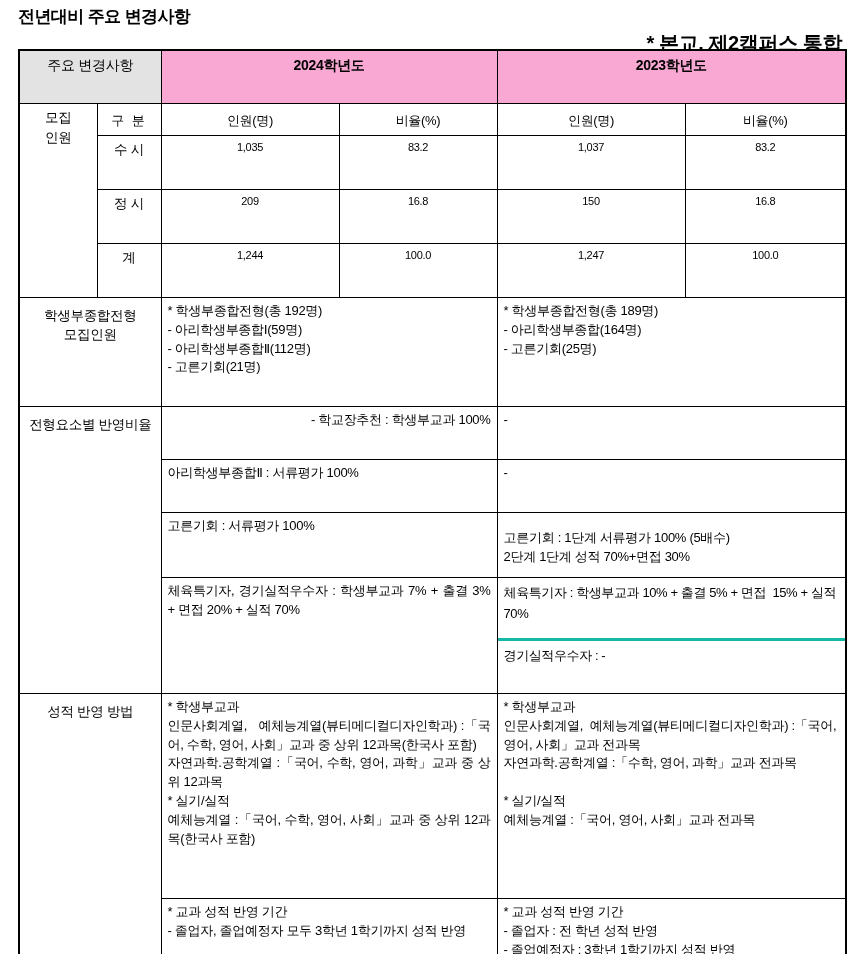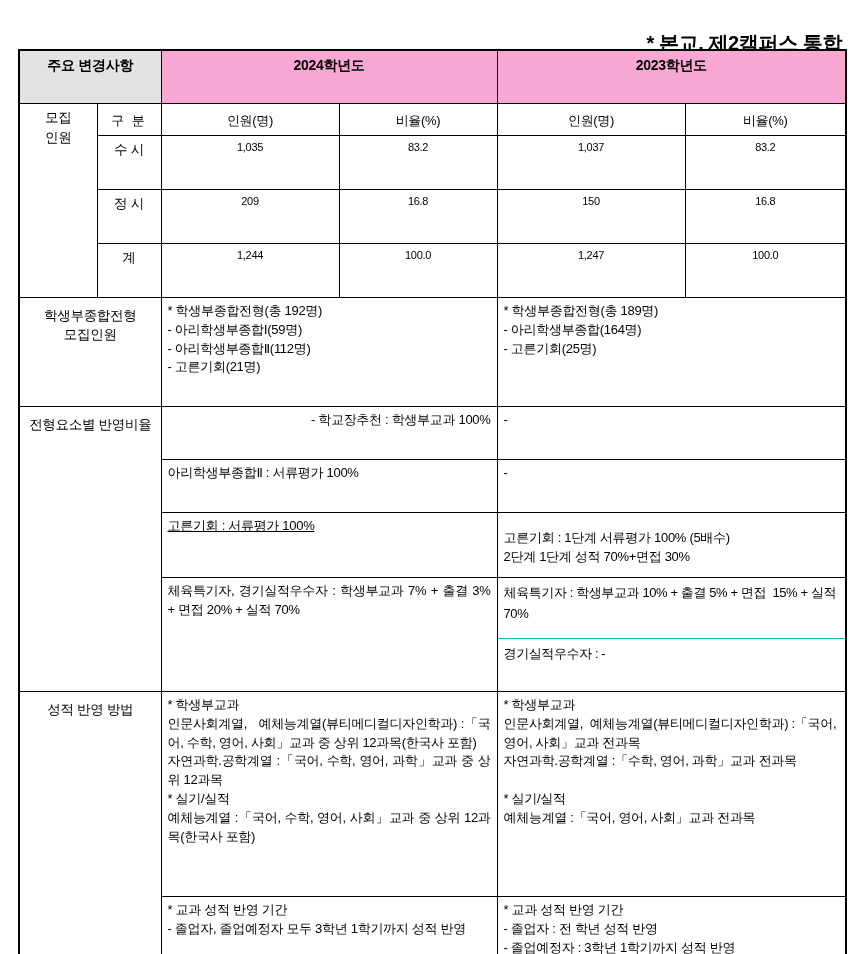--- a/index.html
+++ b/index.html
@@ -65,21 +65,21 @@
   }
   .ob-t { border-top-width: 2px !important; }
   .ob-b { border-bottom-width: 2px !important; }
   .ob-l { border-left-width: 2px !important; }
   .ob-r { border-right-width: 2px !important; }
 
   .hdr {
     background: #e3e3e3;
     text-align: center;
     vertical-align: top;
-    font-weight: bold;
+    font-weight: normal;
     font-size: 14px;
     padding-top: 8px;
   }
   .hdr-year {
     background: #f9a8d4;
     text-align: center;
     vertical-align: top;
     font-weight: bold;
     font-size: 14px;
     padding-top: 8px;
@@ -113,34 +113,35 @@
   
   table.sub {
     width: 100%;
     border-collapse: collapse;
     table-layout: fixed;
     margin: -4px -6px;
     width: calc(100% + 12px);
   }
   table.sub td {
     border: none;
-    border-bottom: 1px solid #14b8a6;
+    border-bottom: 3px solid #14b8a6;
     padding: 4px 6px;
     vertical-align: top;
     font-size: 13px;
     line-height: 1.62;
     letter-spacing: -0.4px;
   }
   table.sub tr:last-child td { border-bottom: none; }
 </style>
 </head>
 <body>
 
 <div class="page">
 
+  <div class="doc-title">전년대비 주요 변경사항</div>
   <div class="doc-note">* 본교, 제2캠퍼스 통합</div>
 
   <table class="main">
     <colgroup>
       <col style="width:78px">
       <col style="width:64px">
       <col style="width:178px">
       <col style="width:158px">
       <col style="width:188px">
       <col style="width:161px">
@@ -220,21 +221,21 @@
         <td class="body-cell" colspan="2" style="height:44px;text-align:right;">- 학교장추천 : 학생부교과 100%</td>
         <td class="body-cell ob-r" colspan="2">-</td>
       </tr>
 
       <tr>
         <td class="body-cell" colspan="2" style="height:44px;">아리학생부종합Ⅱ : 서류평가 100%</td>
         <td class="body-cell ob-r" colspan="2">-</td>
       </tr>
 
       <tr>
-        <td class="body-cell" colspan="2" style="height:56px;text-decoration:underline;">고른기회 : 서류평가 100%</td>
+        <td class="body-cell" colspan="2" style="height:56px;">고른기회 : 서류평가 100%</td>
         <td class="body-cell ob-r" colspan="2">
           <div class="lines" style="white-space:pre-wrap;margin-top:12px;">고른기회 : 1단계 서류평가 100% (5배수)
 2단계 1단계 성적 70%+면접 30%</div>
         </td>
       </tr>
 
       <tr>
         <td class="body-cell just" colspan="2" style="height:98px;">체육특기자, 경기실적우수자 : 학생부교과 7% + 출결 3% + 면접 20% + 실적 70%</td>
         <td class="ob-r" colspan="2" style="padding:0;">
           <table class="sub" style="margin:0;width:100%;">

